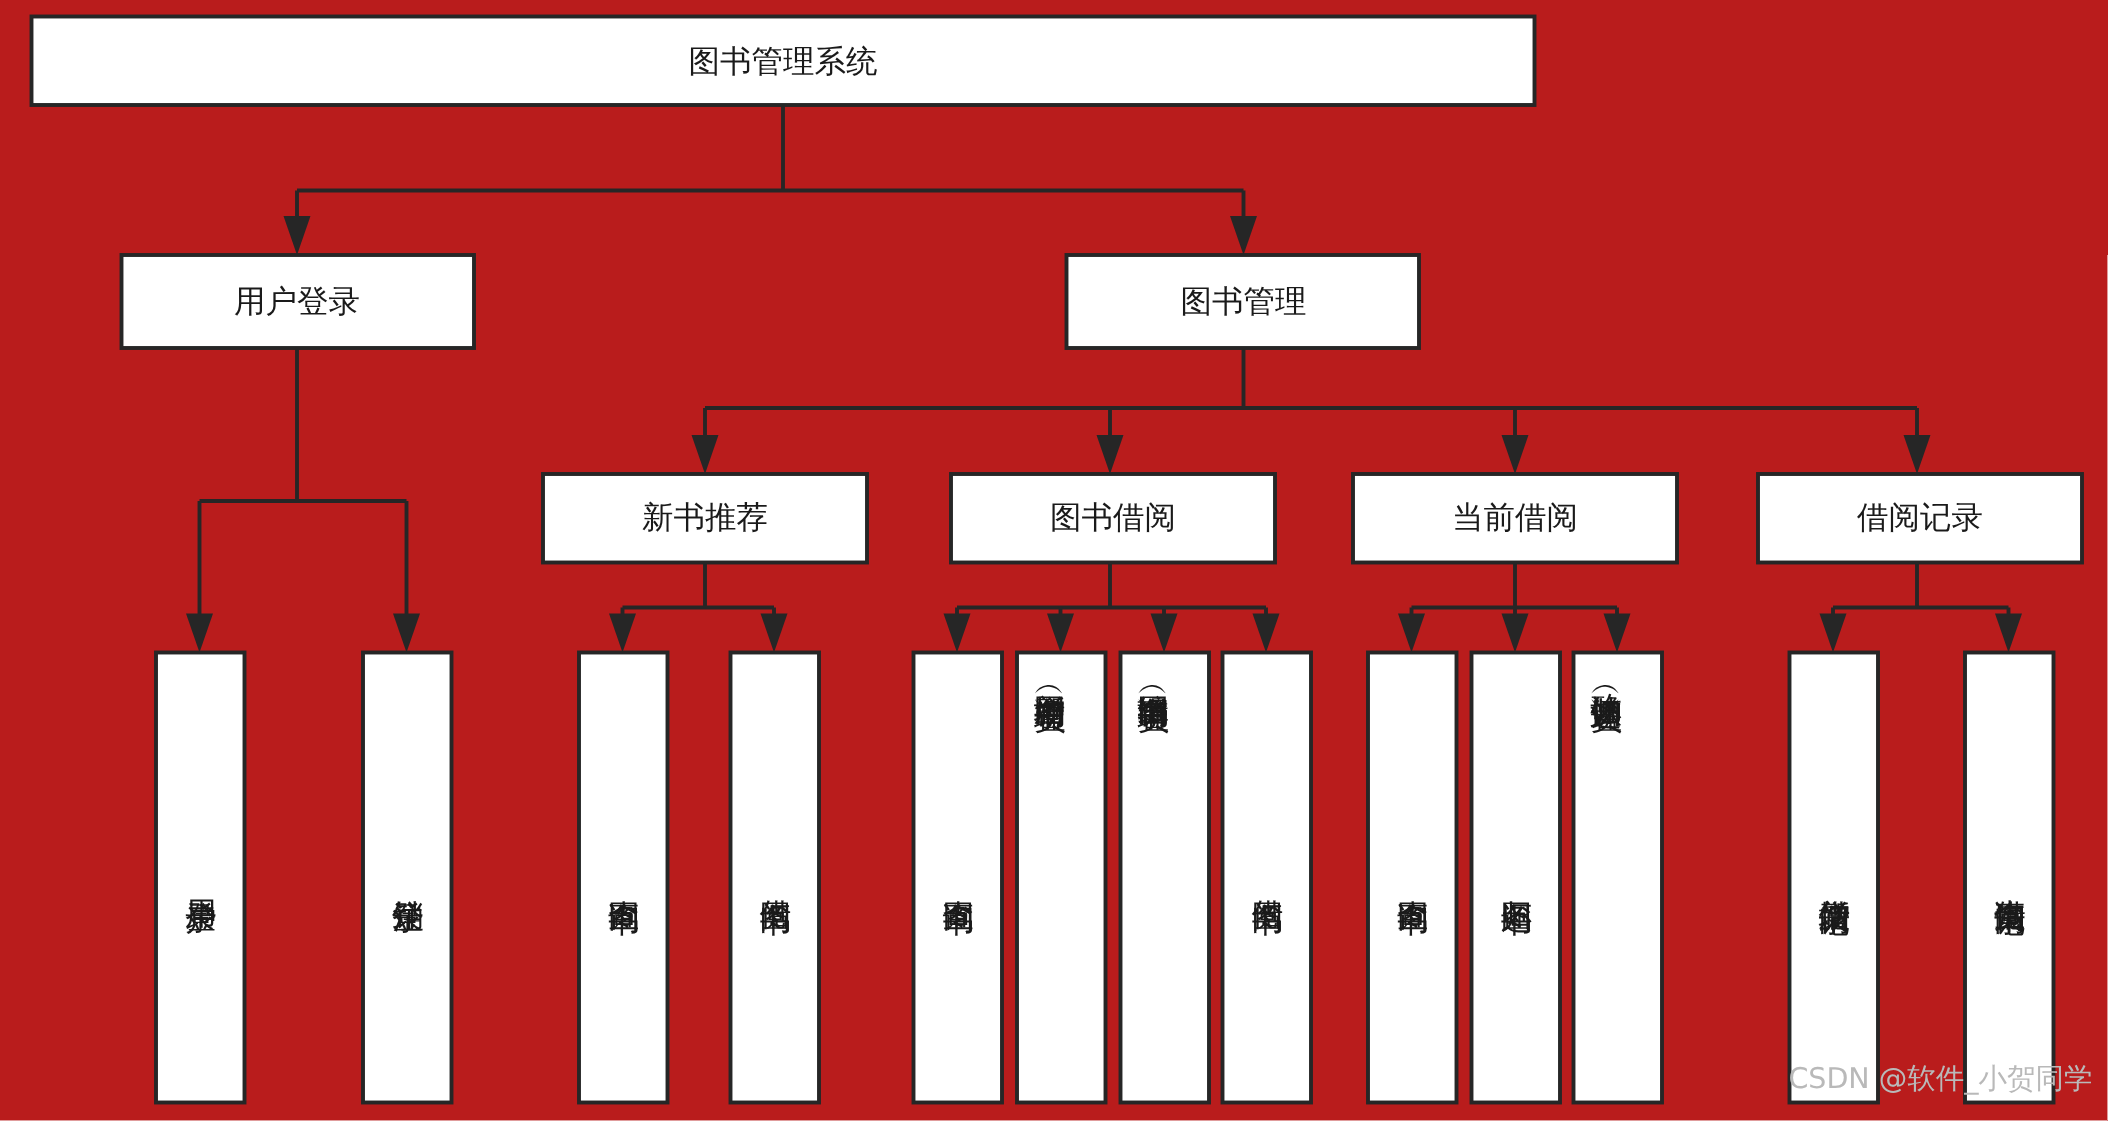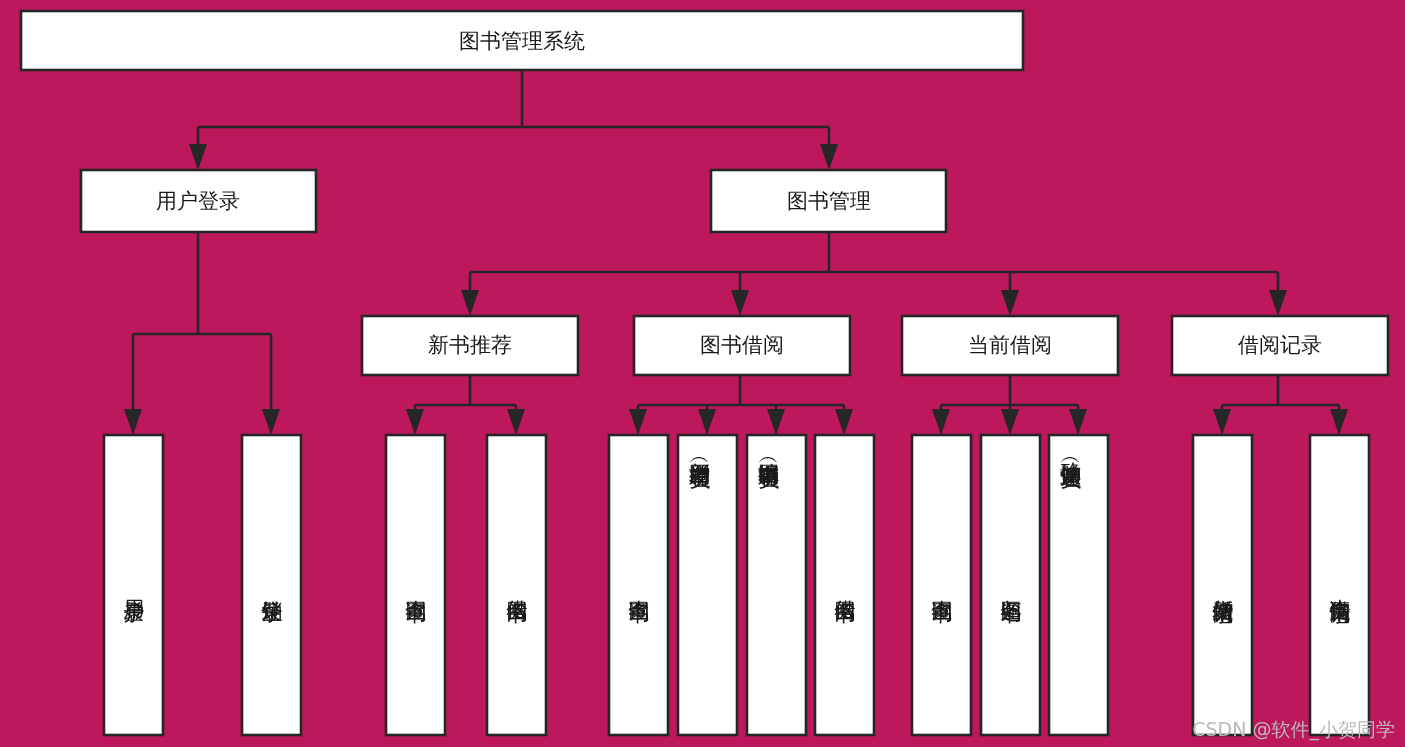--- a/index.html
+++ b/index.html
@@ -8,21 +8,21 @@
     padding: 0;
     background: #ffffff;
   }
   body {
     font-family: "DejaVu Sans", "Liberation Sans", sans-serif;
   }
   #diagram-root {
     position: relative;
     width: 1405px;
     height: 747px;
-    background: #be185d;
+    background: #b91c1c;
     overflow: hidden;
   }
   svg#tree-svg {
     position: absolute;
     left: 0;
     top: 0;
     width: 1405px;
     height: 747px;
     display: block;
   }
@@ -53,21 +53,21 @@
     font-size: 21px;
     fill: #1a1a1a;
     writing-mode: vertical-rl;
     text-orientation: upright;
     text-anchor: middle;
     letter-spacing: 1px;
   }
   .watermark-text {
     position: absolute;
     right: 10px;
-    bottom: 4px;
+    bottom: 15px;
     font-family: "DejaVu Sans", "Liberation Sans", sans-serif;
     font-size: 19px;
     color: #b9b9b9;
     white-space: nowrap;
     pointer-events: none;
     user-select: none;
   }
 </style>
 </head>
 <body>

